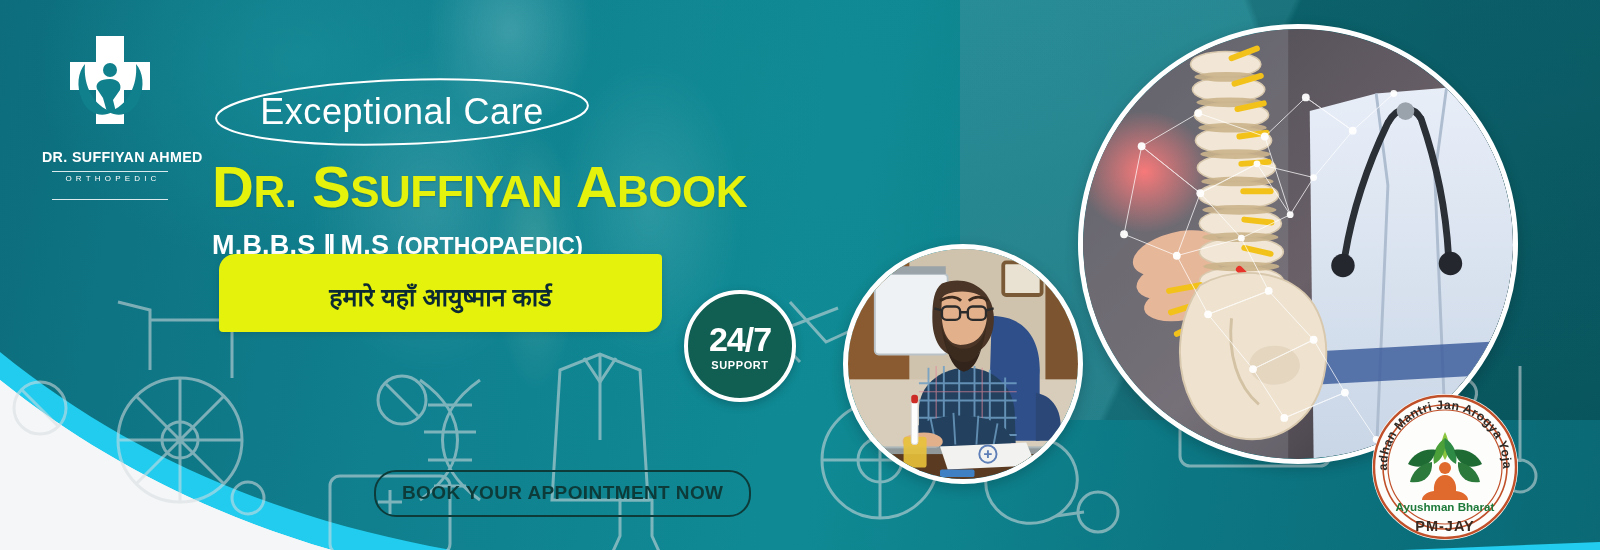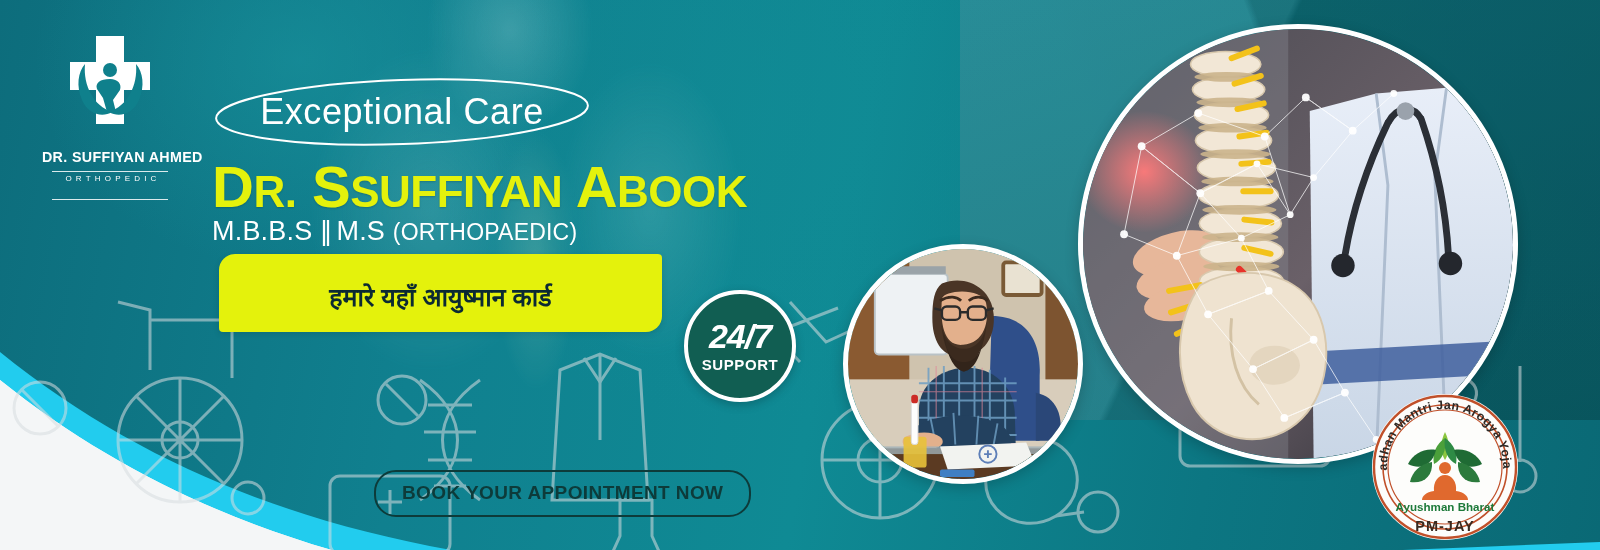--- a/index.html
+++ b/index.html
@@ -83,21 +83,22 @@
     font-weight:bold;
     font-size:58px;
     line-height:1;
     letter-spacing:-0.5px;
     white-space:nowrap;
     text-shadow:0 1px 2px rgba(0,0,0,.18);
   }
   .docname .sm{ font-size:44px; }
 
   .degrees{
-    color:#fff; font-weight:normal; font-size:27px; letter-spacing:.2px;
+    margin-top:14px;
+    color:#fff; font-weight:bold; font-size:27px; letter-spacing:.2px;
     white-space:nowrap;
   }
   .degrees .bar{ letter-spacing:-3px; padding:0 8px; }
   .degrees .paren{ font-size:23px; }
 
   
   .hindi-box{
     position:absolute; left:219px; top:254px;
     width:443px; min-height:78px;
     background:#e4f20c;
@@ -116,22 +117,22 @@
   }
 
   
   .badge247{
     position:absolute; left:684px; top:290px;
     width:112px; height:112px; border-radius:50%;
     background:#115e52; border:4px solid #fff;
     display:flex; flex-direction:column; align-items:center; justify-content:center;
     box-shadow:0 3px 10px rgba(0,0,0,.22);
   }
-  .badge247 .big{ color:#fff; font-weight:bold; font-size:34px; line-height:1; font-style:italic; letter-spacing:-1px;}
-  .badge247 .small{ color:#fff; font-weight:bold; font-size:15px; letter-spacing:.6px; margin-top:3px;}
+  .badge247 .big{ color:#fff; font-weight:bold; font-size:34px; line-height:1; letter-spacing:-1px;}
+  .badge247 .small{ color:#fff; font-weight:bold; font-size:11px; letter-spacing:.6px; margin-top:3px;}
 
   
   .cta{
     position:absolute; left:374px; top:470px;
     padding:10px 26px 11px;
     border:2px solid #0d3b3a; border-radius:22px;
     color:#0d3b3a; font-weight:bold; font-size:19px; letter-spacing:.4px;
     background:transparent; cursor:pointer; white-space:nowrap;
   }
 

